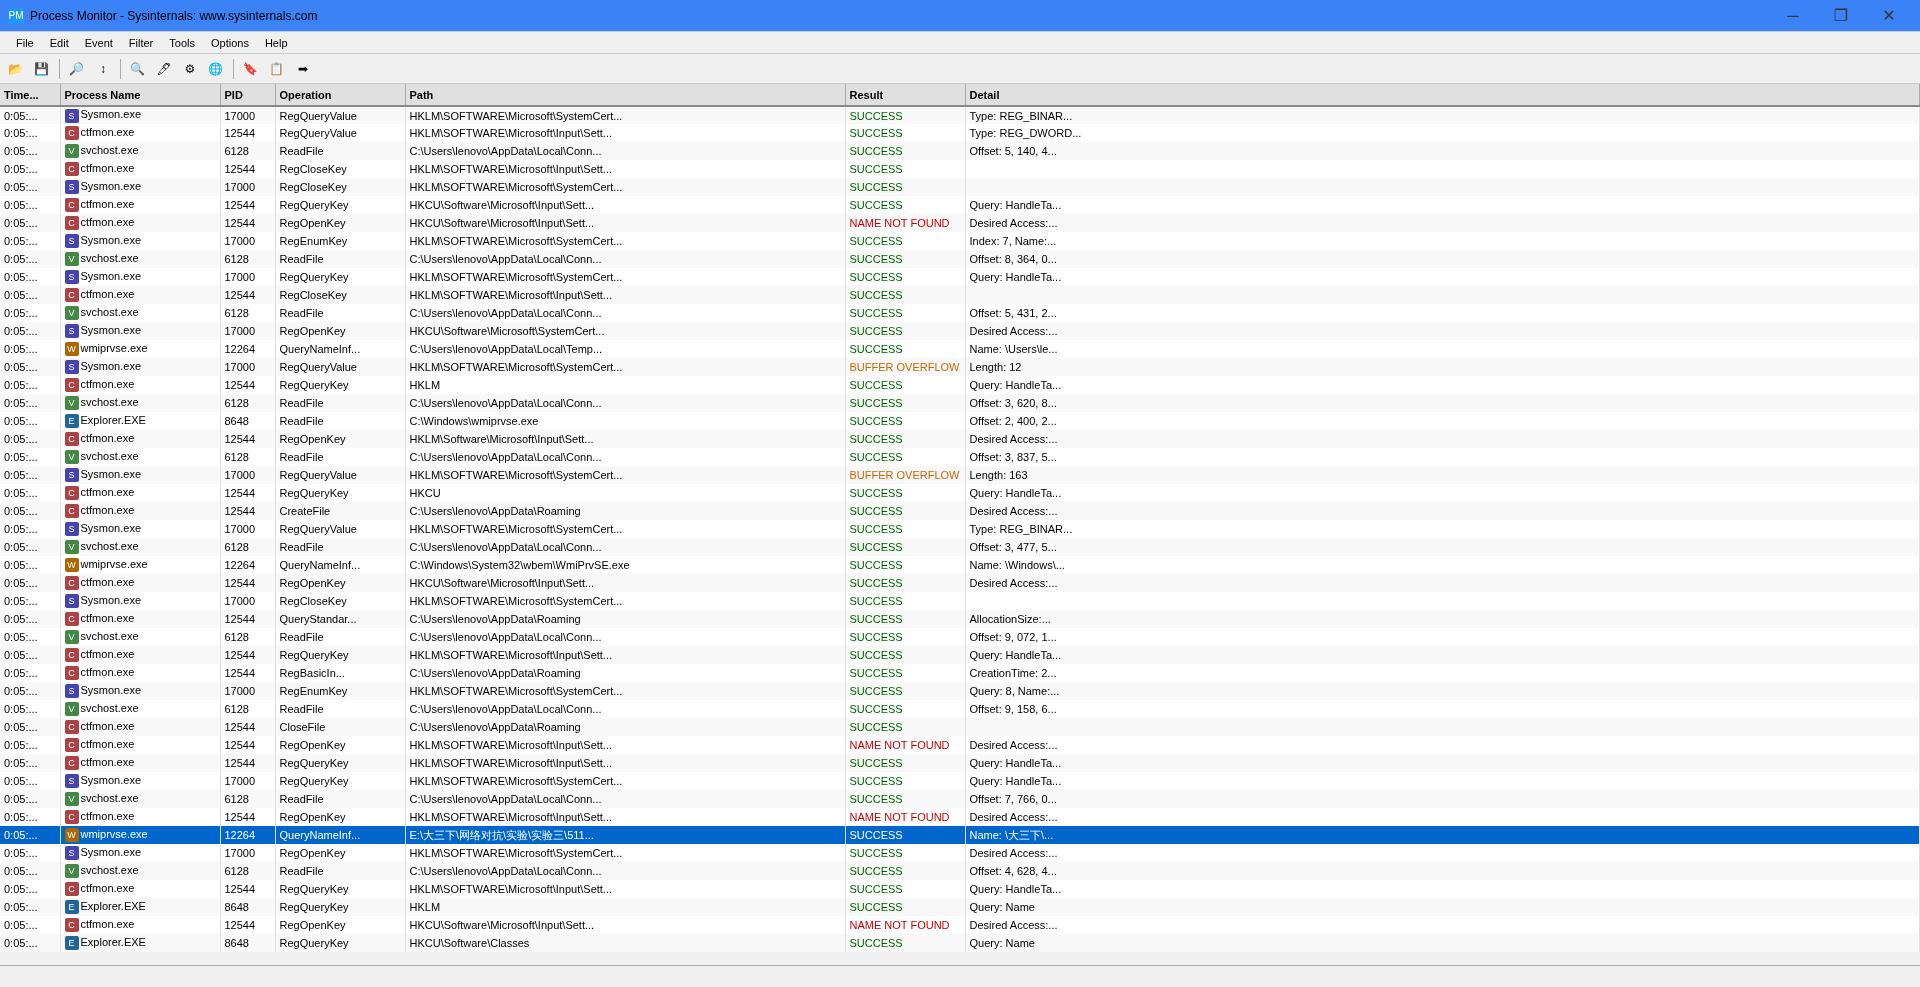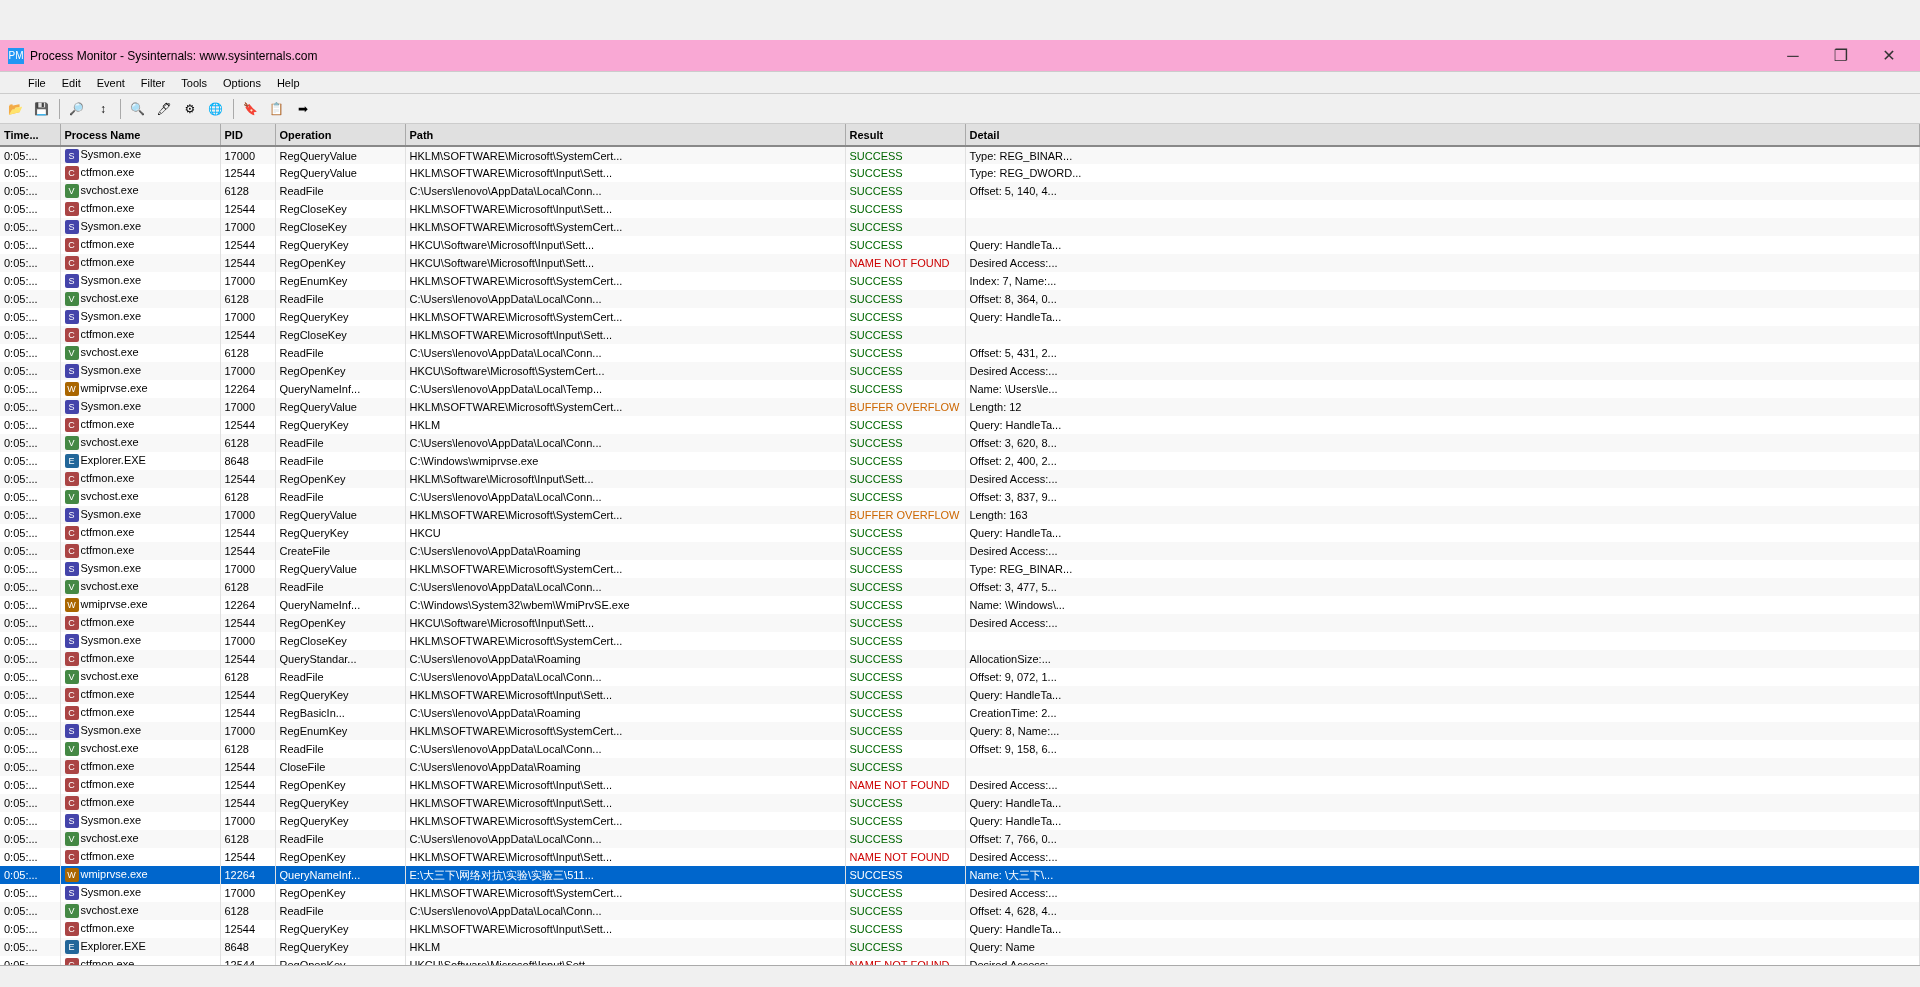--- a/index.html
+++ b/index.html
@@ -7,28 +7,27 @@
       font-family: 'Segoe UI', Tahoma, sans-serif;
       font-size: 11px;
       background: #f0f0f0;
       width: 1920px;
       height: 987px;
       overflow: hidden;
     }
 
     
     .titlebar {
-      background: #f9a8d4;
+      background: #3b82f6;
       height: 32px;
       display: flex;
       align-items: center;
       padding: 0 8px;
       border-bottom: 1px solid #ccc;
       justify-content: space-between;
-      margin-top: 40px;
     }
     .titlebar-left {
       display: flex;
       align-items: center;
       gap: 6px;
       font-size: 12px;
     }
     .titlebar-icon {
       width: 16px;
       height: 16px;
@@ -55,21 +54,21 @@
       justify-content: center;
       color: #333;
     }
 
     
     .menubar {
       background: #f0f0f0;
       height: 22px;
       display: flex;
       align-items: center;
-      padding: 0 20px;
+      padding: 0 8px;
       border-bottom: 1px solid #ccc;
     }
     .menu-item {
       padding: 2px 8px;
       cursor: pointer;
       font-size: 11px;
       color: #000;
     }
 
     
@@ -456,21 +455,21 @@
     </tr>
         <tr>
       <td>0:05:...</td>
       <td>
         <span class="proc-icon" style="background:#448844;color:white;font-size:9px;text-align:center;line-height:14px;display:inline-block;width:14px;height:14px;border-radius:2px;">V</span>svchost.exe
       </td>
       <td>6128</td>
       <td>ReadFile</td>
       <td>C:\Users\lenovo\AppData\Local\Conn...</td>
       <td class="result-success">SUCCESS</td>
-      <td>Offset: 3, 837, 9...</td>
+      <td>Offset: 3, 837, 5...</td>
     </tr>
         <tr>
       <td>0:05:...</td>
       <td>
         <span class="proc-icon" style="background:#4444aa;color:white;font-size:9px;text-align:center;line-height:14px;display:inline-block;width:14px;height:14px;border-radius:2px;">S</span>Sysmon.exe
       </td>
       <td>17000</td>
       <td>RegQueryValue</td>
       <td>HKLM\SOFTWARE\Microsoft\SystemCert...</td>
       <td class="result-overflow">BUFFER OVERFLOW</td>

